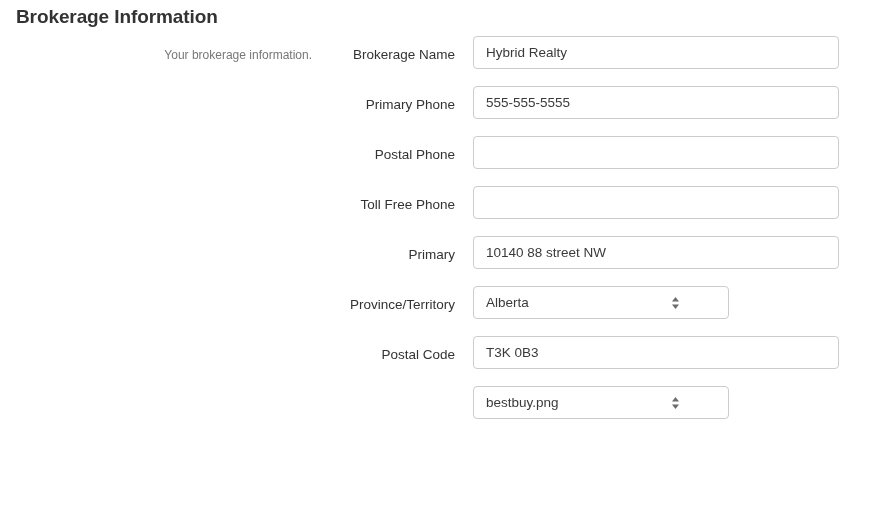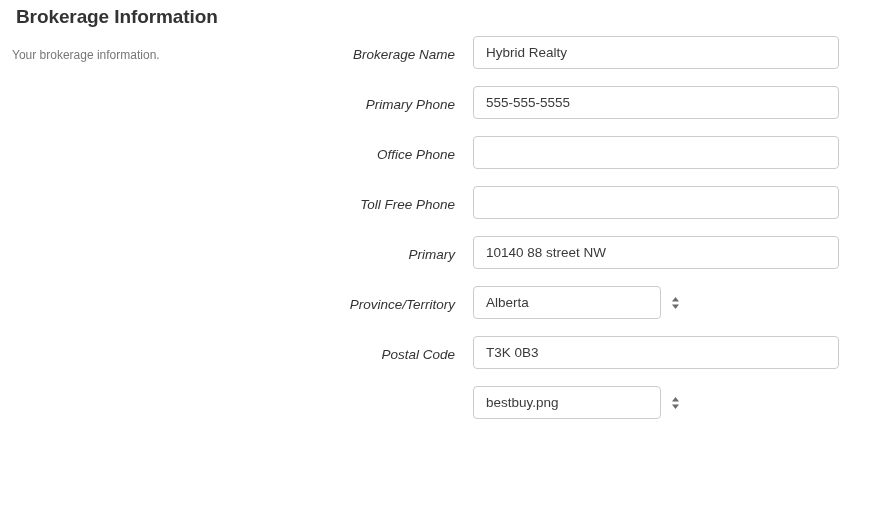--- a/index.html
+++ b/index.html
@@ -38,20 +38,21 @@
     letter-spacing: -0.1px;
     line-height: 22px;
   }
   .page-subtitle {
     margin: 0;
     padding-top: 15px;
     font-size: 12px;
     font-weight: normal;
     color: #777777;
     line-height: 16px;
+    text-align: right;
   }
 
   
   .form {
     position: absolute;
     left: 0;
     top: 36px;
     width: 891px;
   }
   .form-row {
@@ -61,21 +62,20 @@
   .field-label {
     position: absolute;
     right: 436px;      
     top: 10px;
     width: 260px;
     text-align: right;
     font-size: 13.5px;
     color: #333333;
     line-height: 17px;
     white-space: nowrap;
-    font-style: italic;
   }
   .field-control {
     position: absolute;
     left: 473px;
     top: 0;
   }
 
   .text-input {
     width: 366px;      
     height: 33px;
@@ -91,21 +91,21 @@
   }
   .text-input::placeholder { color: #b3b3b3; }
 
   
   .select-wrap {
     position: relative;
     width: 218px;      
     height: 33px;
   }
   .select-input {
-    width: 188px;
+    width: 256px;
     height: 33px;
     padding: 6px 30px 6px 12px;
     font-family: "Liberation Sans", sans-serif;
     font-size: 13.5px;
     color: #3a3a3a;
     background: #ffffff;
     border: 1px solid #cccccc;
     border-radius: 4px;
     outline: none;
     line-height: 19px;
@@ -144,21 +144,21 @@
     </div>
 
     <div class="form-row">
       <label class="field-label">Primary Phone</label>
       <div class="field-control">
         <input class="text-input" type="text" value="555-555-5555" style="">
       </div>
     </div>
 
     <div class="form-row">
-      <label class="field-label">Office Phone</label>
+      <label class="field-label">Postal Phone</label>
       <div class="field-control">
         <input class="text-input" type="text" value="" style="">
       </div>
     </div>
 
     <div class="form-row">
       <label class="field-label">Toll Free Phone</label>
       <div class="field-control">
         <input class="text-input" type="text" value="" style="">
       </div>

